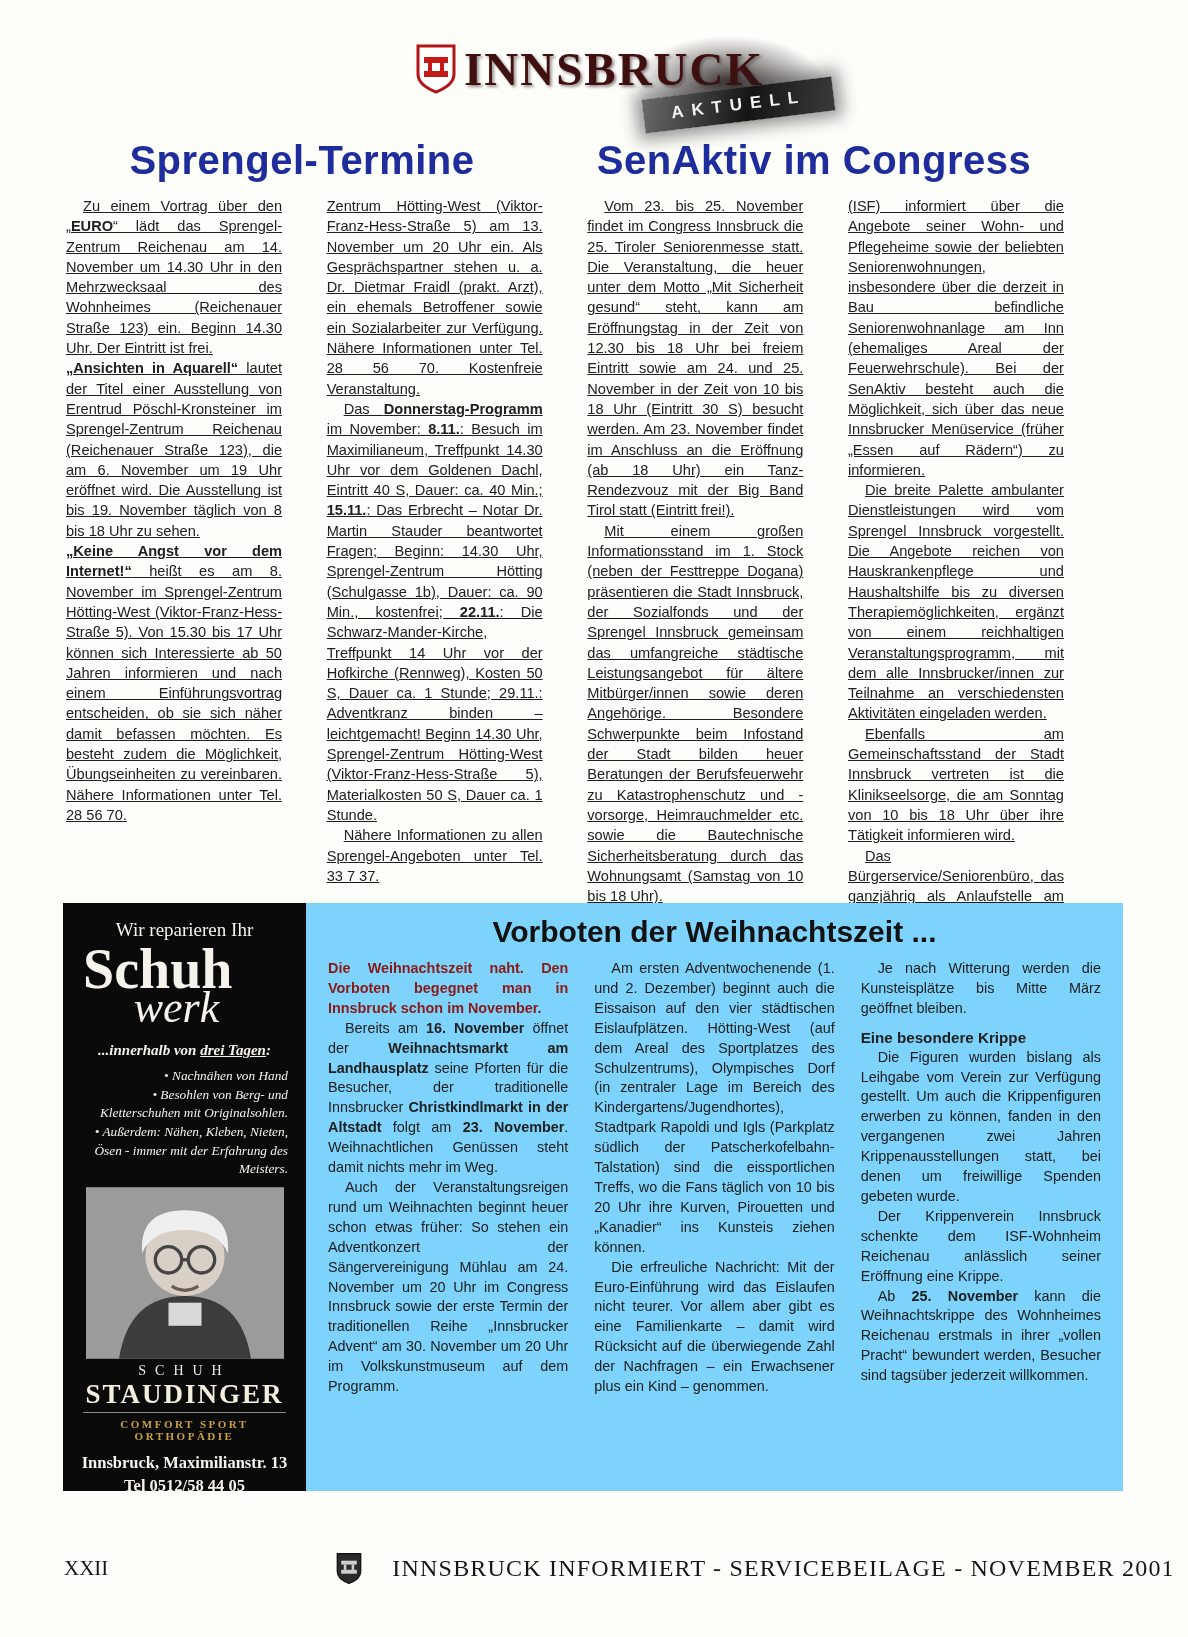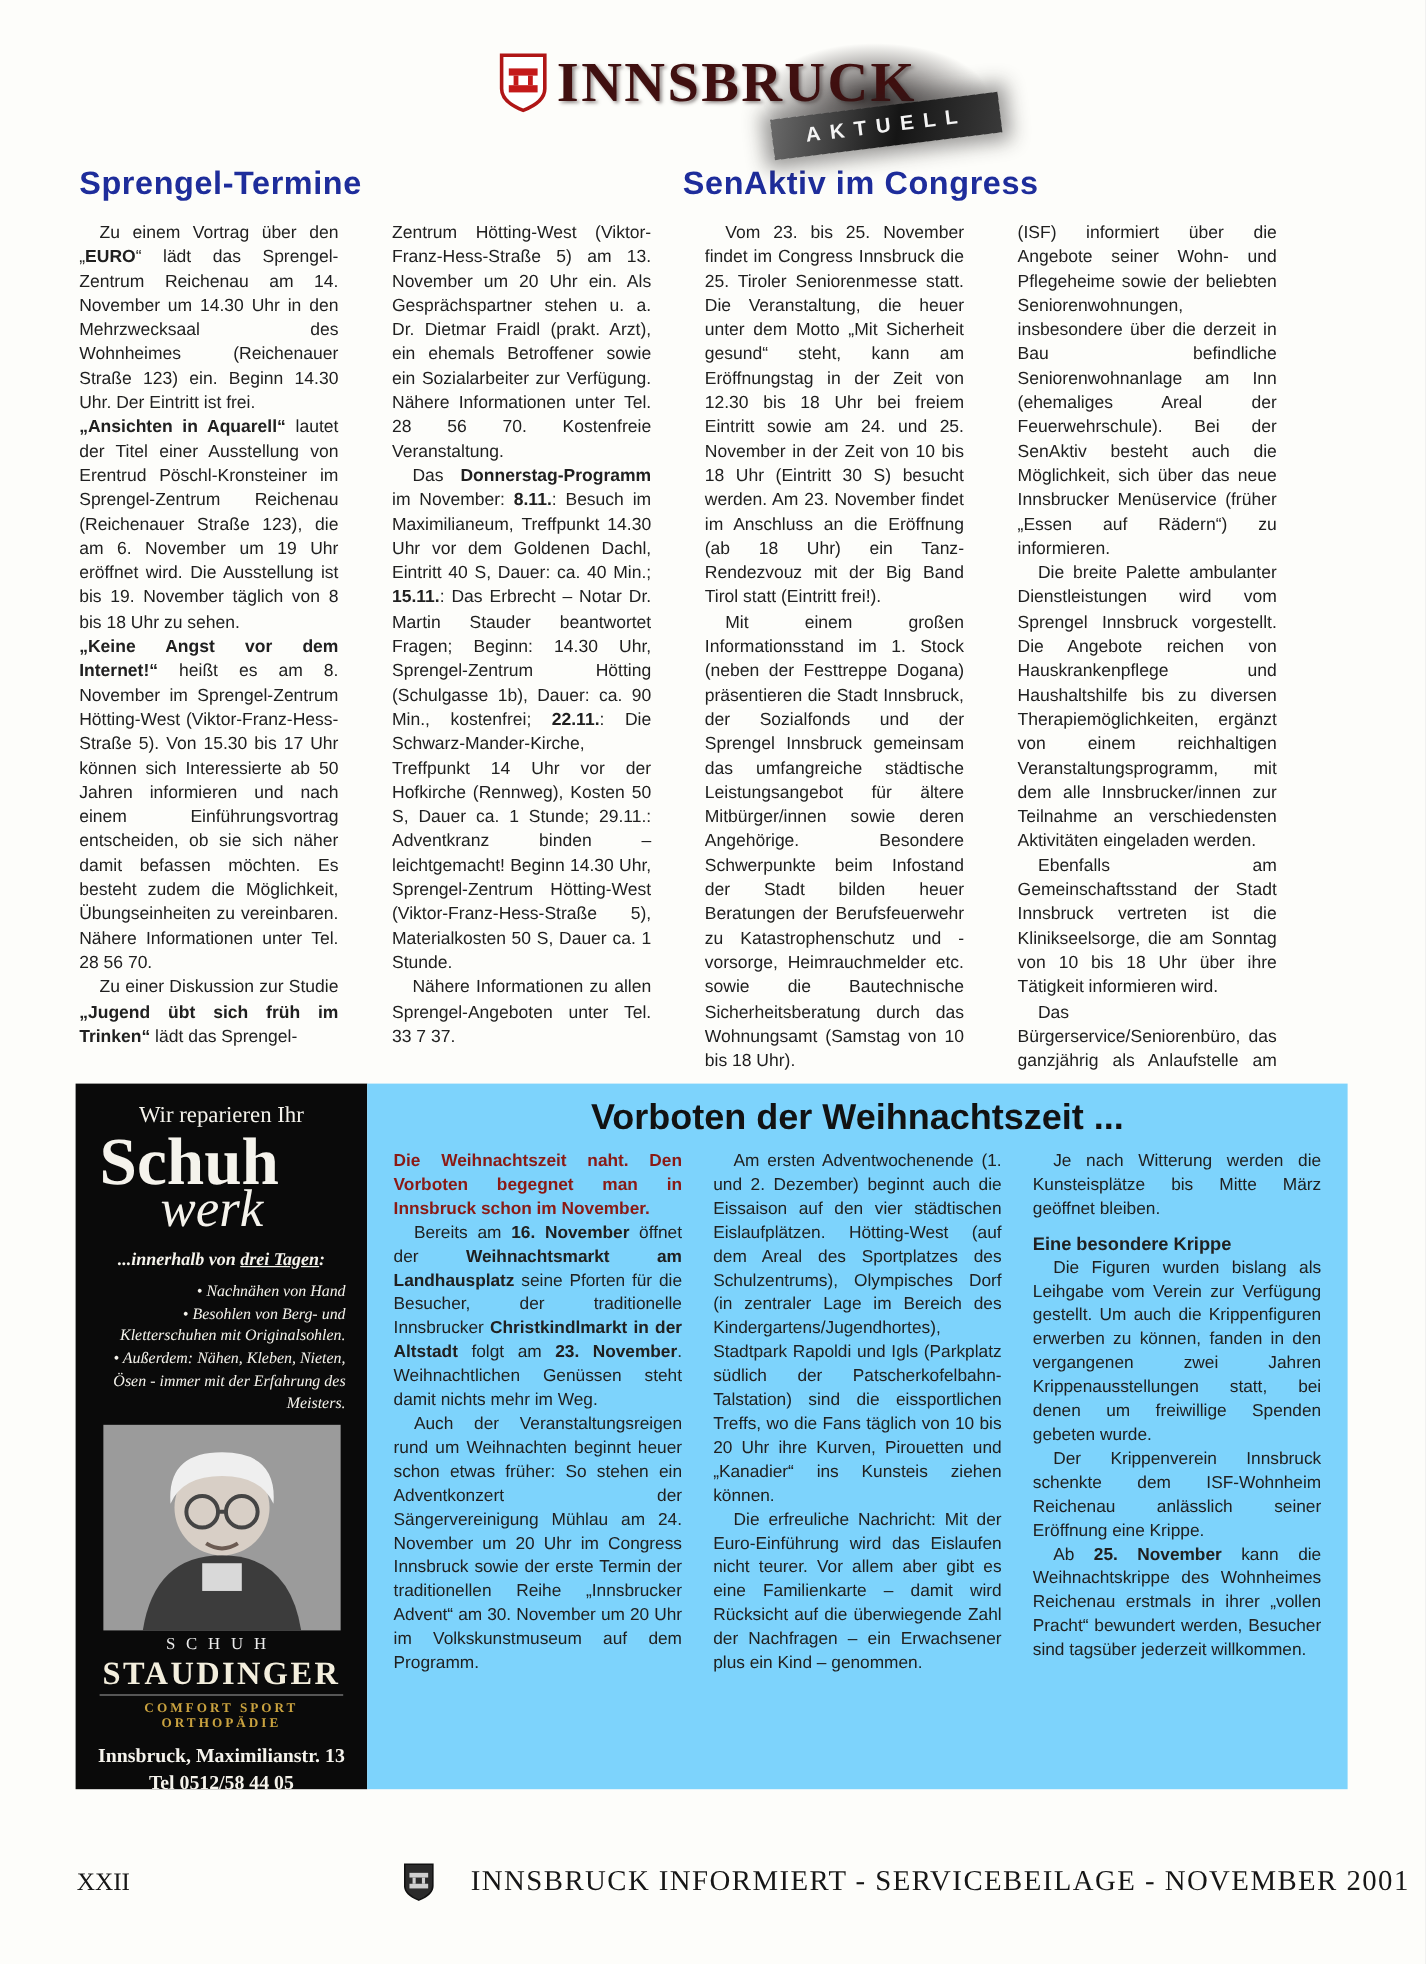--- a/index.html
+++ b/index.html
@@ -18,28 +18,28 @@
   .mast-title { position:relative; z-index:1; margin:18px 0 0 40px; padding-top:6px;
     font-family:"Liberation Serif", serif; font-weight:bold; font-size:47px;
     letter-spacing:2px; color:#401010; text-shadow:2px 2px 3px rgba(60,50,50,.55); }
   .banner { position:absolute; right:-70px; top:52px; z-index:3;
     transform:rotate(-7deg); padding:7px 28px;
     background:linear-gradient(105deg,#6a6a6a 0%,#151515 55%,#3a3a3a 100%);
     box-shadow:0 0 16px 7px rgba(30,28,28,.45); }
   .banner span { color:#f4f4f4; font-size:17px; font-weight:bold; letter-spacing:8px; }
 
   
-  .headline { position:absolute; top:138px; margin:0; font-size:27px; font-weight:bold;
-    color:#1e2d9b; letter-spacing:.5px; }
+  .headline { position:absolute; top:138px; margin:0; font-size:40px; font-weight:bold;
+    color:#1e2d9b; text-align:center; letter-spacing:.5px; }
   .hl-left  { left:66px;  width:472px; }
   .hl-right { left:569px; width:490px; }
 
   
-  .articles { position:absolute; top:184px; left:66px; width:998px; height:708px;
-    display:flex; justify-content:space-between; overflow:hidden; }
+  .articles { position:absolute; top:196px; left:66px; width:998px; height:708px;
+    display:flex; justify-content:space-between; overflow:hidden;text-decoration:underline; }
   .textcol { width:216px; font-size:14.6px; line-height:20.3px; text-align:justify;
     hyphens:auto; -webkit-hyphens:auto; color:#202020; }
   .textcol p { margin:0; }
   .textcol p.indent { text-indent:17px; }
   .textcol p.subhead { font-weight:bold; text-align:left; margin-top:9px; font-size:15.2px; }
   .textcol p.lead, .textcol p.lead b { color:#8a1a15; }
 
   
   .bottom { position:absolute; top:903px; left:63px; width:1060px; height:588px;
     display:flex; }
@@ -106,21 +106,20 @@
   </div>
 
   <h2 class="headline hl-left">Sprengel-Termine</h2>
   <h2 class="headline hl-right">SenAktiv im Congress</h2>
 
   <div class="articles">
     <div class="textcol">
         <p class="indent"><span>Zu einem Vortrag über den „</span><b>EURO</b><span>“ lädt das Sprengel-Zentrum Reichenau am 14. November um 14.30 Uhr in den Mehrzwecksaal des Wohnheimes (Reichenauer Straße 123) ein. Beginn 14.30 Uhr. Der Eintritt ist frei.</span></p>
         <p><b>„Ansichten in Aquarell“</b><span> lautet der Titel einer Ausstellung von Erentrud Pöschl-Kronsteiner im Sprengel-Zentrum Reichenau (Reichenauer Straße 123), die am 6. November um 19 Uhr eröffnet wird. Die Ausstellung ist bis 19. November täglich von 8 bis 18 Uhr zu sehen.</span></p>
         <p><b>„Keine Angst vor dem Internet!“</b><span> heißt es am 8. November im Sprengel-Zentrum Hötting-West (Viktor-Franz-Hess-Straße 5). Von 15.30 bis 17 Uhr können sich Interessierte ab 50 Jahren informieren und nach einem Einführungsvortrag entscheiden, ob sie sich näher damit befassen möchten. Es besteht zudem die Möglichkeit, Übungseinheiten zu vereinbaren. Nähere Informationen unter Tel. 28 56 70.</span></p>
-        <p class="indent"><span>Zu einer Diskussion zur Studie </span><b>„Jugend übt sich früh im Trinken“</b><span> lädt das Sprengel-</span></p>
       </div>
     <div class="textcol">
         <p><span>Zentrum Hötting-West (Viktor-Franz-Hess-Straße 5) am 13. November um 20 Uhr ein. Als Gesprächspartner stehen u. a. Dr. Dietmar Fraidl (prakt. Arzt), ein ehemals Betroffener sowie ein Sozialarbeiter zur Verfügung. Nähere Informationen unter Tel. 28 56 70. Kostenfreie Veranstaltung.</span></p>
         <p class="indent"><span>Das </span><b>Donnerstag-Programm</b><span> im November: </span><b>8.11.</b><span>: Besuch im Maximilianeum, Treffpunkt 14.30 Uhr vor dem Goldenen Dachl, Eintritt 40 S, Dauer: ca. 40 Min.; </span><b>15.11.</b><span>: Das Erbrecht – Notar Dr. Martin Stauder beantwortet Fragen; Beginn: 14.30 Uhr, Sprengel-Zentrum Hötting (Schulgasse 1b), Dauer: ca. 90 Min., kostenfrei; </span><b>22.11.</b><span>: Die Schwarz-Mander-Kirche, Treffpunkt 14 Uhr vor der Hofkirche (Rennweg), Kosten 50 S, Dauer ca. 1 Stunde; 29.11.: Adventkranz binden – leichtgemacht! Beginn 14.30 Uhr, Sprengel-Zentrum Hötting-West (Viktor-Franz-Hess-Straße 5), Materialkosten 50 S, Dauer ca. 1 Stunde.</span></p>
         <p class="indent"><span>Nähere Informationen zu allen Sprengel-Angeboten unter Tel. 33 7 37.</span></p>
       </div>
     <div class="textcol">
         <p class="indent"><span>Vom 23. bis 25. November findet im Congress Innsbruck die 25. Tiroler Seniorenmesse statt. Die Veranstaltung, die heuer unter dem Motto „Mit Sicherheit gesund“ steht, kann am Eröffnungstag in der Zeit von 12.30 bis 18 Uhr bei freiem Eintritt sowie am 24. und 25. November in der Zeit von 10 bis 18 Uhr (Eintritt 30 S) besucht werden. Am 23. November findet im Anschluss an die Eröffnung (ab 18 Uhr) ein Tanz-Rendezvouz mit der Big Band Tirol statt (Eintritt frei!).</span></p>
         <p class="indent"><span>Mit einem großen Informationsstand im 1. Stock (neben der Festtreppe Dogana) präsentieren die Stadt Innsbruck, der Sozialfonds und der Sprengel Innsbruck gemeinsam das umfangreiche städtische Leistungsangebot für ältere Mitbürger/innen sowie deren Angehörige. Besondere Schwerpunkte beim Infostand der Stadt bilden heuer Beratungen der Berufsfeuerwehr zu Katastrophenschutz und -vorsorge, Heimrauchmelder etc. sowie die Bautechnische Sicherheitsberatung durch das Wohnungsamt (Samstag von 10 bis 18 Uhr).</span></p>
       </div>

